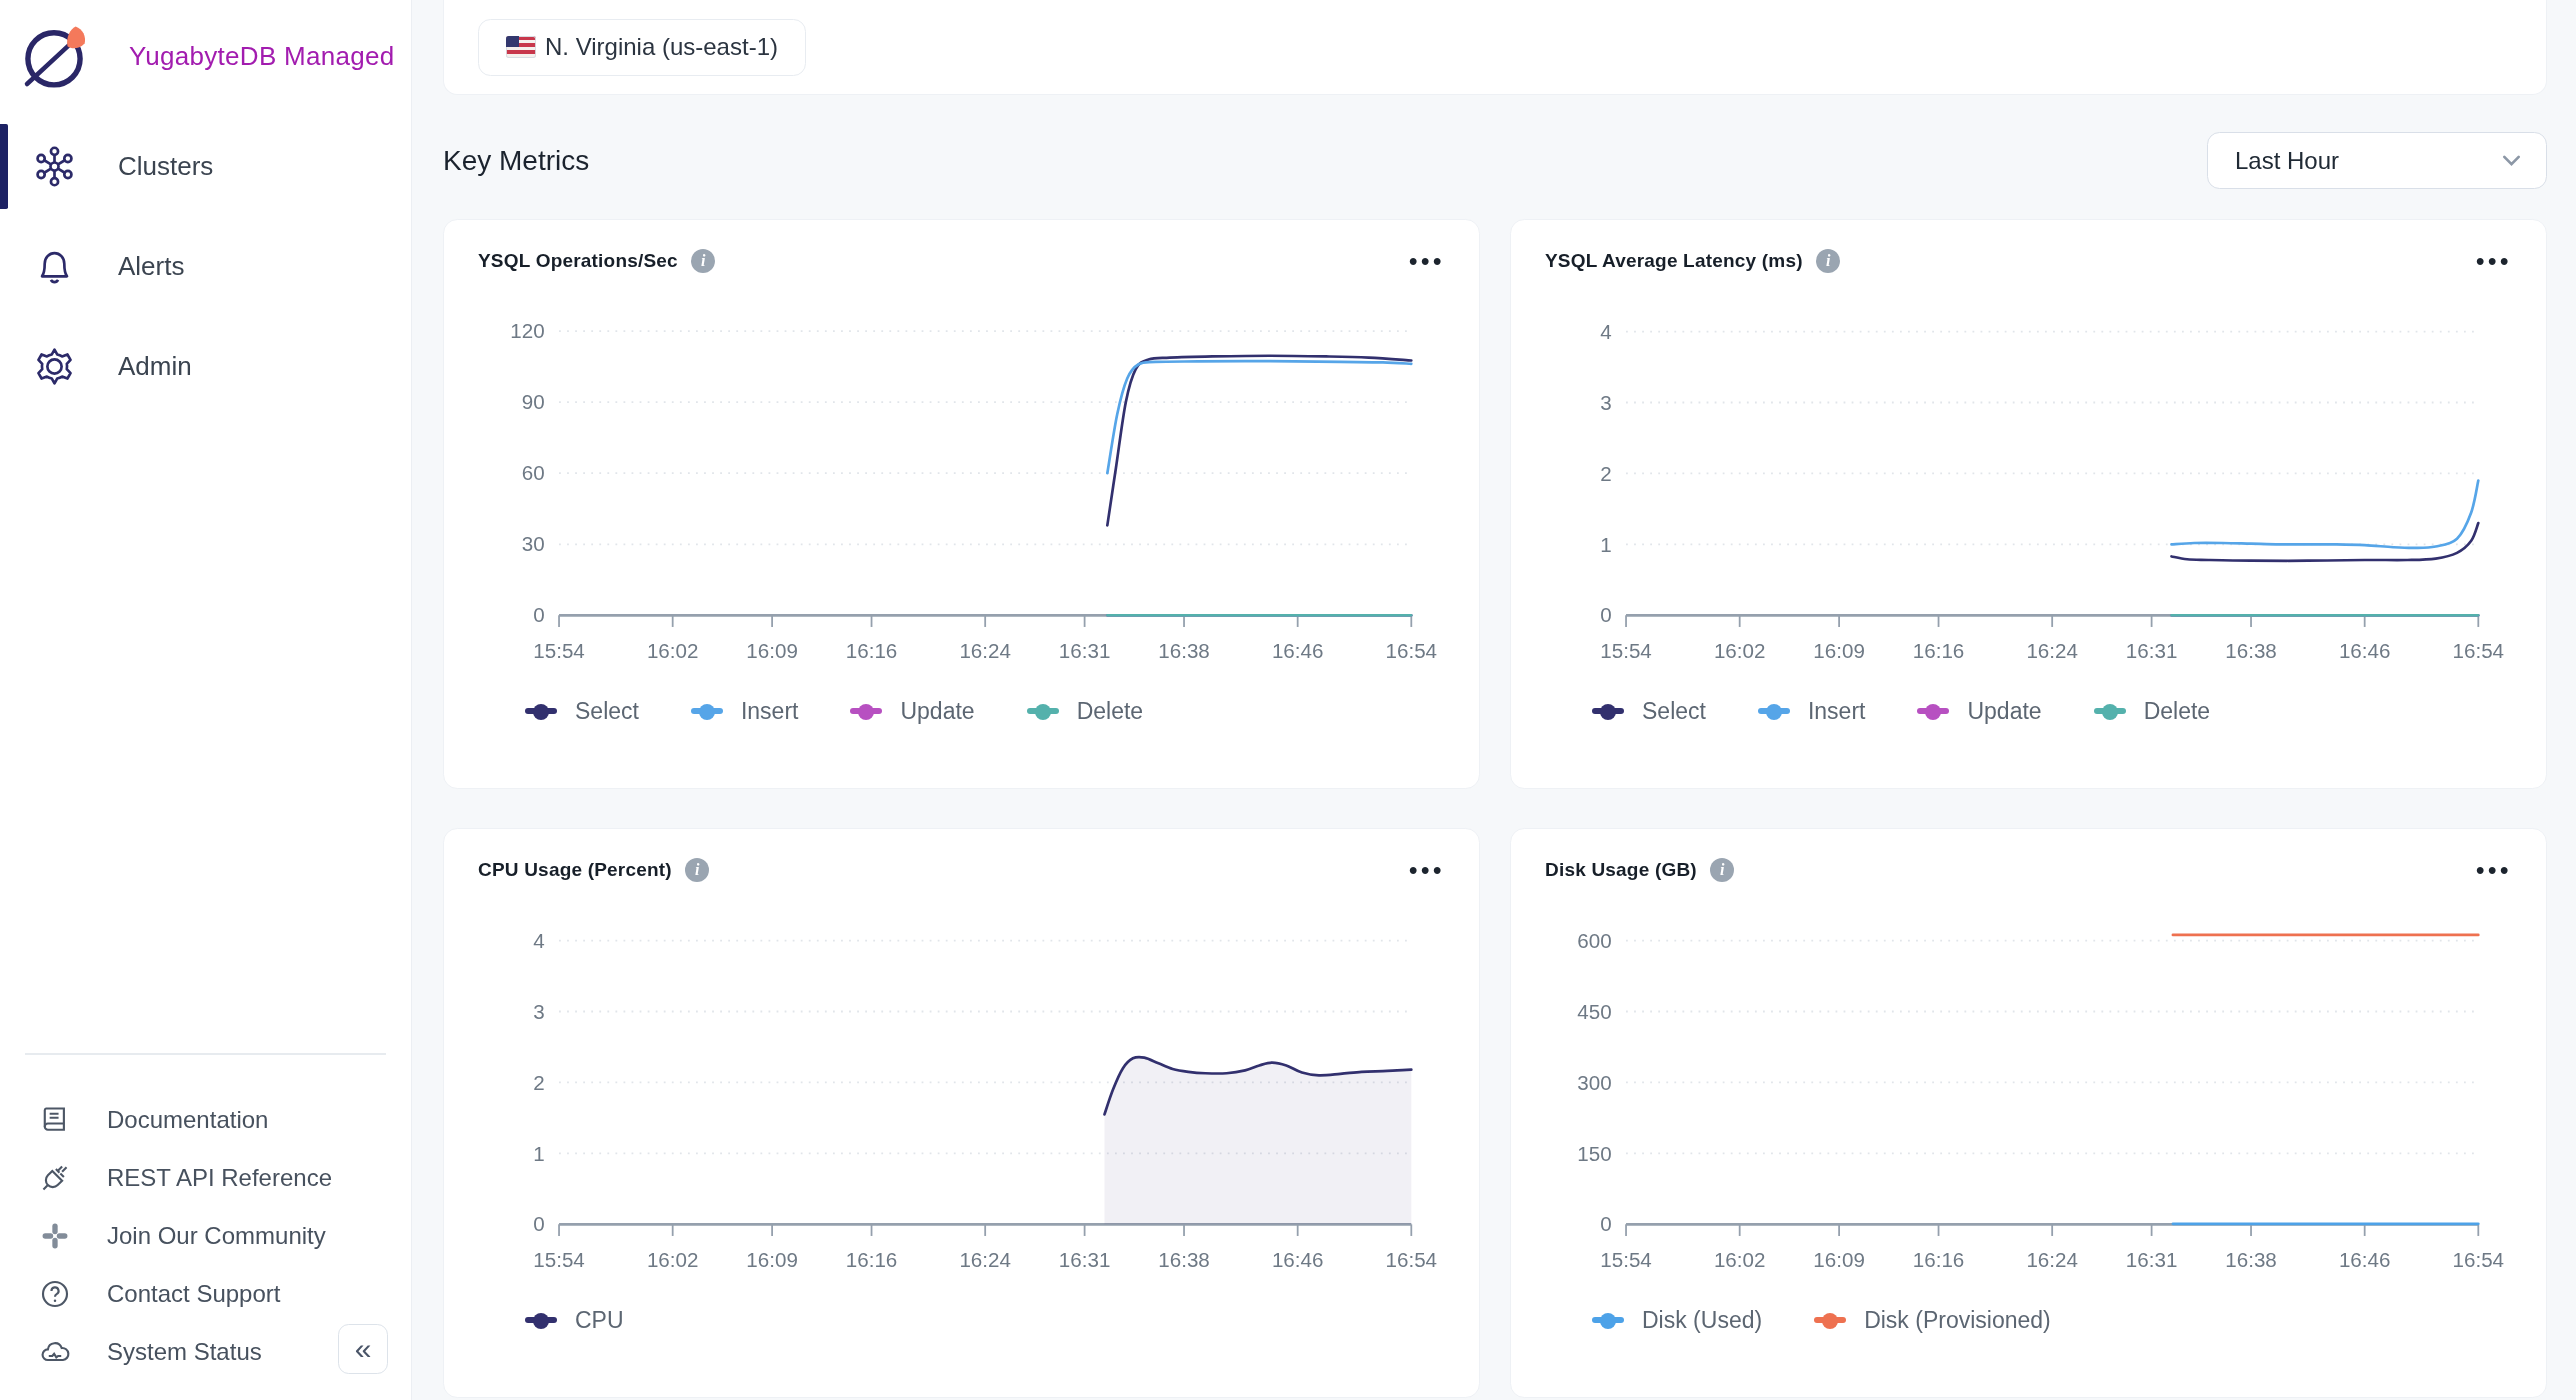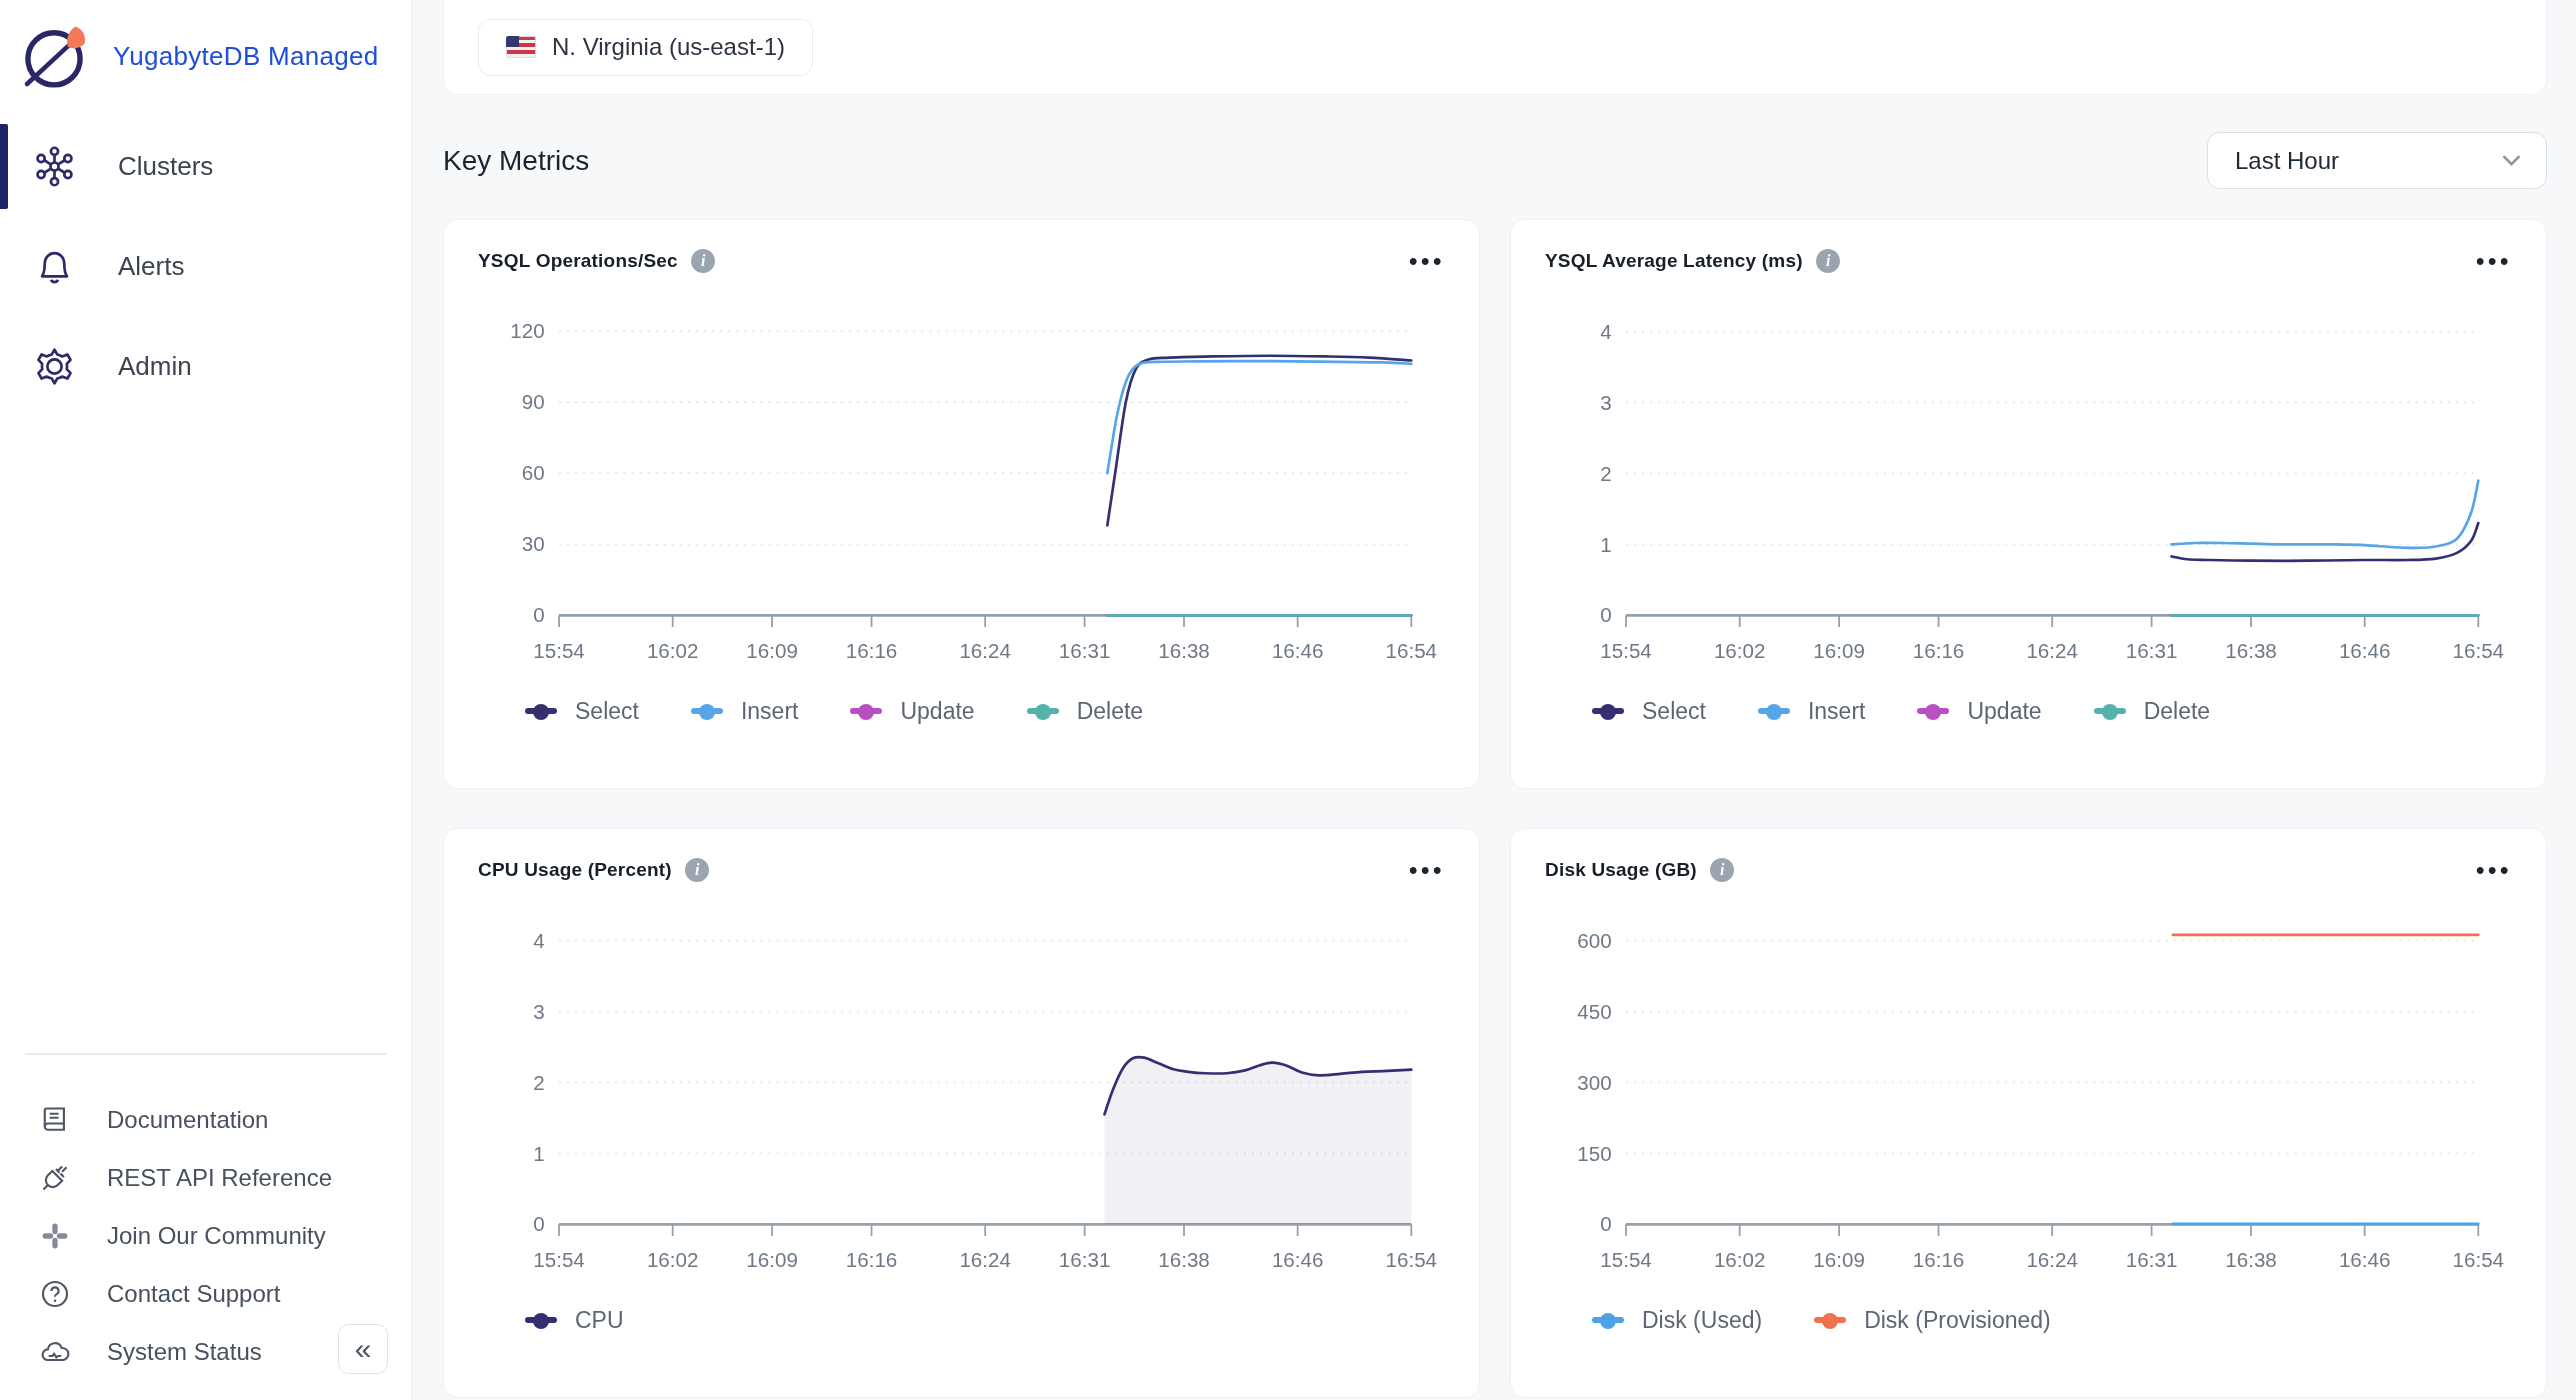--- a/index.html
+++ b/index.html
@@ -12,21 +12,21 @@
   .app { display:flex; width:100%; height:100%; }
 
   
   .sidebar {
     width:412px; min-width:412px; height:100%;
     background:#ffffff; border-right:1.8px solid #eceff3;
     display:flex; flex-direction:column; position:relative;
   }
   .logo-row { display:flex; align-items:center; height:113px; padding-left:18px; }
   .logo-mark { width:72px; height:72px; flex:0 0 auto; }
-  .logo-text { font-size:26px; color:#1d4ed8; margin-left:23px; letter-spacing:0.3px; }
+  .logo-text { font-size:26px; color:#a21caf; margin-left:39px; letter-spacing:0.3px; }
 
   .nav { margin-top:3.6px; }
   .nav-item {
     position:relative; display:flex; align-items:center; height:100px;
     cursor:pointer;
   }
   .nav-item .bar {
     position:absolute; left:0; top:7.2px; bottom:7.2px; width:8px;
     background:transparent; border-radius:0 1.8px 1.8px 0;
   }
@@ -47,21 +47,21 @@
   }
 
   
   .main { flex:1; display:flex; flex-direction:column; overflow:hidden; padding:0 29px 0 31px; }
   .top-panel {
     background:#ffffff; border:1.8px solid #eef1f5; border-top:none;
     border-radius:0 0 14.3px 14.3px; height:95px;
     display:flex; align-items:center; padding-left:34px;
   }
   .region-chip {
-    display:flex; align-items:center; gap:16px;
+    display:flex; align-items:center; gap:9px;
     border:1.8px solid #e8ecf1; border-radius:12.5px; background:#fff;
     height:57px; padding:0 27px; cursor:pointer;
   }
   .flag { width:30px; height:22.4px; position:relative; overflow:hidden; border-radius:2.7px;
     background:repeating-linear-gradient(#c8374b 0 3.6px,#f5f0ec 3.6px 7.2px); box-shadow:0 0 0 0.9px #d8dde3 inset;}
   .flag::after{ content:""; position:absolute; left:0; top:0; width:13.4px; height:11.6px; background:#33386e; }
   .region-label { font-size:24px; color:#2b3440; }
 
   .metrics-header { display:flex; align-items:center; justify-content:space-between; margin-top:37px; height:57px; }
   .page-title { font-size:28px; font-weight:400; color:#1b232e; }

